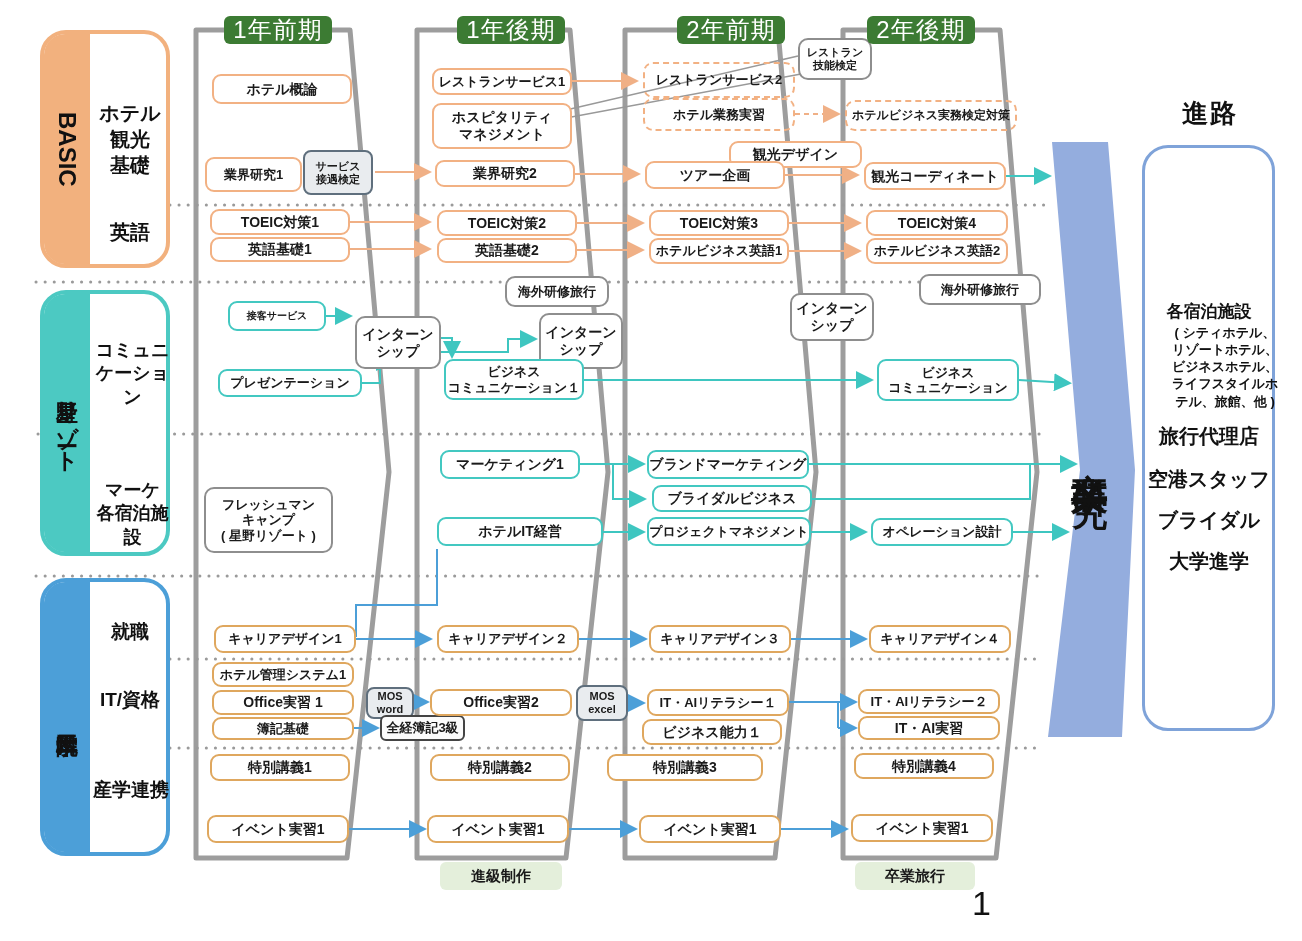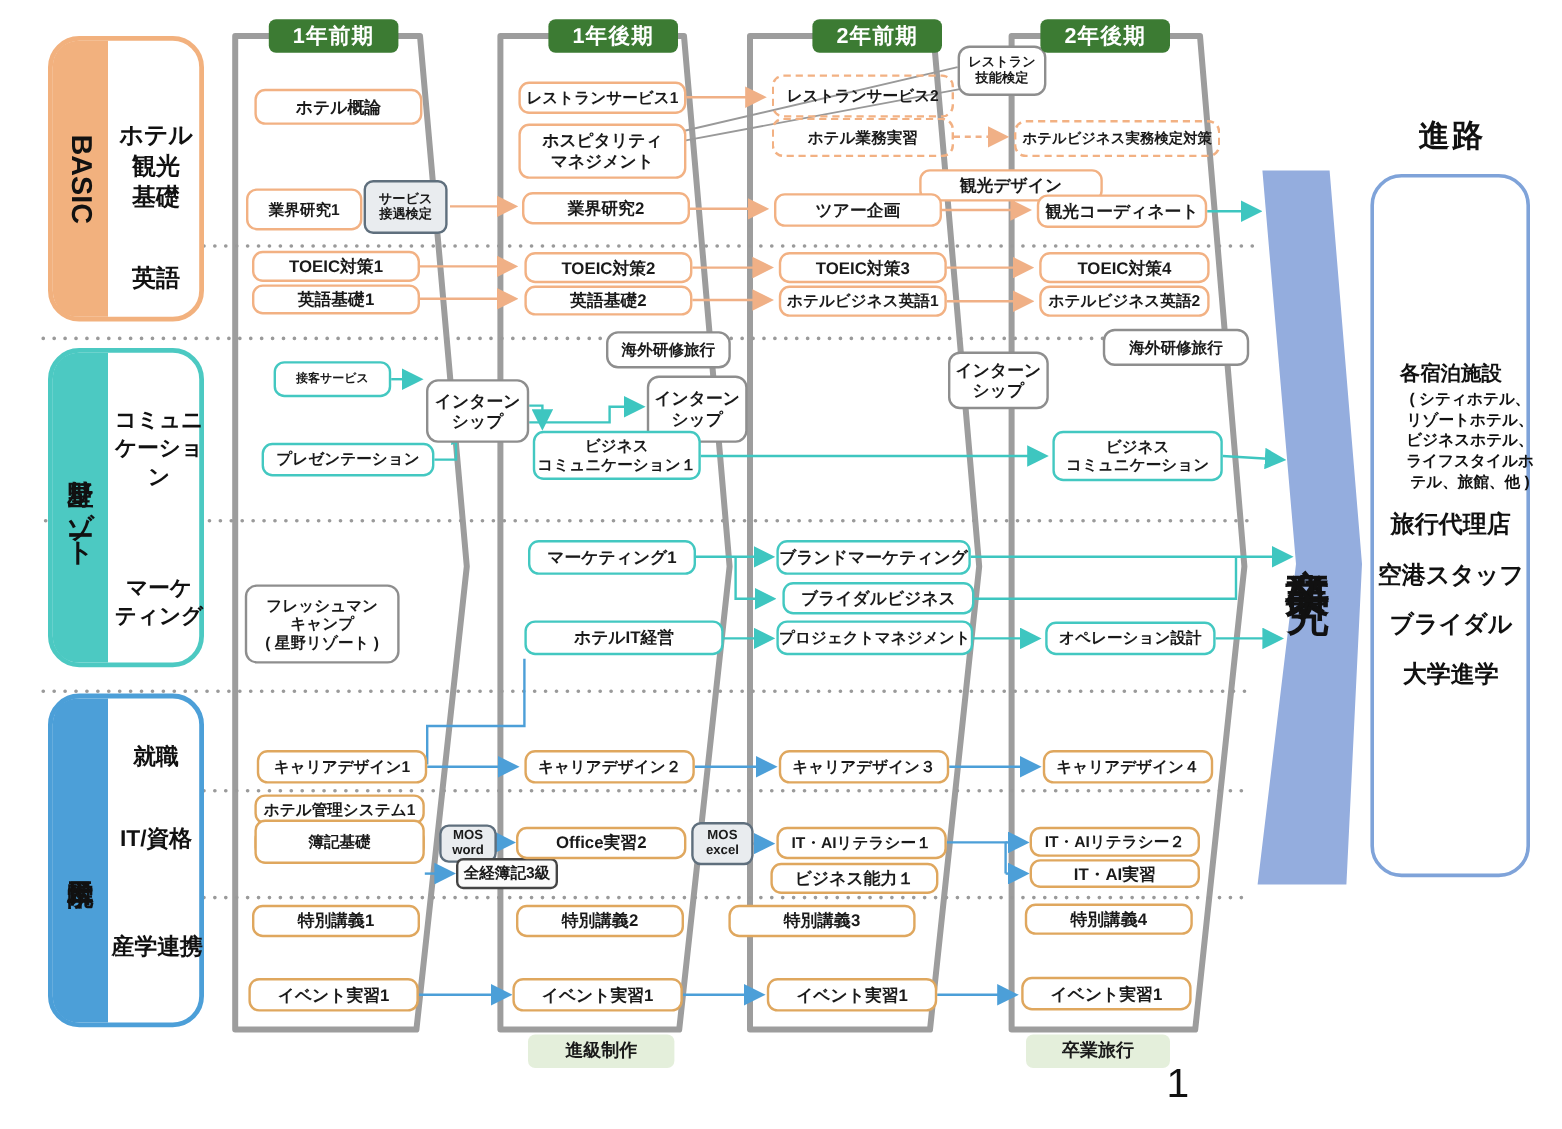--- a/index.html
+++ b/index.html
@@ -10,21 +10,21 @@
       text-align:center;font-weight:bold;color:#1a1a1a;white-space:pre-line;
       background:#fff;box-sizing:border-box;line-height:1.18;z-index:2;}
   .orange{border:2px solid #F2B183;border-radius:9px;font-size:14px;}
   .gold{border:2px solid #DFA75E;border-radius:9px;font-size:14px;}
   .teal{border:2px solid #43C8C1;border-radius:9px;font-size:14px;}
   .grayb{border:2.5px solid #8E8E8E;border-radius:10px;font-size:14px;}
   .dashed{border:2px dashed #F2B183;border-radius:10px;font-size:13px;background:transparent;}
   .badge{border:2px solid #5F6F7D;border-radius:8px;background:#E9ECEF;font-size:11px;}
   .badge2{border:2px solid #444;border-radius:6px;background:#FBFBFB;font-size:13px;}
   .hdr{position:absolute;display:flex;align-items:center;justify-content:center;
-       background:#3C7B33;color:#fff;border-radius:6px;font-size:18px;font-weight:bold;
+       background:#3C7B33;color:#fff;border-radius:6px;font-size:24px;font-weight:normal;
        letter-spacing:1px;z-index:3;}
   .glabel{background:#E4EFDB;border:none;border-radius:6px;font-size:15px;}
   .sbar{position:absolute;left:40px;width:130px;box-sizing:border-box;border-radius:26px;
         background:#fff;z-index:2;}
   .sband{position:absolute;left:0;top:0;bottom:0;width:46px;display:flex;align-items:center;
          justify-content:center;border-radius:21px 0 0 21px;}
   .vtext{writing-mode:vertical-rl;text-orientation:upright;font-weight:bold;color:#111;}
   .vlatin{writing-mode:vertical-rl;font-weight:bold;color:#111;}
   .rowlbl{position:absolute;font-weight:bold;color:#111;text-align:center;
           white-space:pre-line;line-height:1.3;z-index:2;}
@@ -139,21 +139,21 @@
   <div class="rowlbl" style="left:90px;top:219px;width:80px;font-size:20px">英語</div>
 
   <div class="sbar" style="top:290px;height:266px;border:4px solid #4CC9C2">
     <div class="sband" style="background:#4CC9C2">
       <div class="vtext" style="font-size:22px">星野リゾート</div>
     </div>
   </div>
   <div class="rowlbl" style="left:90px;top:339px;width:85px;font-size:18px">コミュニ
 ケーション</div>
   <div class="rowlbl" style="left:90px;top:479px;width:85px;font-size:18px">マーケ
-ティング</div>
+各宿泊施設</div>
 
   <div class="sbar" style="top:578px;height:278px;border:4px solid #4C9FD8">
     <div class="sband" style="background:#4C9FD8">
       <div class="vtext" style="font-size:22px">日本工学院</div>
     </div>
   </div>
   <div class="rowlbl" style="left:95px;top:620px;width:70px;font-size:19px">就職</div>
   <div class="rowlbl" style="left:90px;top:688px;width:80px;font-size:19px">IT/資格</div>
   <div class="rowlbl" style="left:86px;top:778px;width:90px;font-size:19px">産学連携</div>
 
@@ -168,21 +168,21 @@
 シップ</div>
   <div class="bx teal" style="left:218px;top:369px;width:144px;height:28px;font-size:13px">プレゼンテーション</div>
   <div class="bx grayb" style="left:204px;top:487px;width:129px;height:66px;font-size:13px">フレッシュマン
 キャンプ
 ( 星野リゾート )</div>
   <div class="bx gold" style="left:214px;top:625px;width:142px;height:28px;font-size:13px">キャリアデザイン1</div>
   <div class="bx gold" style="left:212px;top:662px;width:142px;height:25px;font-size:13px">ホテル管理システム1</div>
   <div class="bx gold" style="left:212px;top:690px;width:142px;height:25px">Office実習 1</div>
   <div class="bx badge" style="left:366px;top:687px;width:48px;height:32px">MOS
 word</div>
-  <div class="bx gold" style="left:212px;top:683px;width:142px;height:37px;font-size:13px">簿記基礎</div>
+  <div class="bx gold" style="left:212px;top:717px;width:142px;height:23px;font-size:13px">簿記基礎</div>
   <div class="bx badge2" style="left:380px;top:715px;width:85px;height:26px">全経簿記3級</div>
   <div class="bx gold" style="left:210px;top:754px;width:140px;height:27px">特別講義1</div>
   <div class="bx gold" style="left:207px;top:815px;width:142px;height:28px">イベント実習1</div>
 
   <div class="bx orange" style="left:432px;top:68px;width:140px;height:27px;font-size:13px">レストランサービス1</div>
   <div class="bx orange" style="left:432px;top:103px;width:140px;height:46px">ホスピタリティ
 マネジメント</div>
   <div class="bx orange" style="left:435px;top:160px;width:140px;height:27px">業界研究2</div>
   <div class="bx orange" style="left:437px;top:210px;width:140px;height:26px">TOEIC対策2</div>
   <div class="bx orange" style="left:437px;top:238px;width:140px;height:25px">英語基礎2</div>
@@ -196,21 +196,21 @@
   <div class="bx gold" style="left:437px;top:625px;width:142px;height:28px;font-size:13px">キャリアデザイン２</div>
   <div class="bx gold" style="left:430px;top:689px;width:142px;height:27px">Office実習2</div>
   <div class="bx badge" style="left:576px;top:685px;width:52px;height:36px">MOS
 excel</div>
   <div class="bx gold" style="left:430px;top:754px;width:140px;height:27px">特別講義2</div>
   <div class="bx gold" style="left:427px;top:815px;width:142px;height:28px">イベント実習1</div>
   <div class="bx glabel" style="left:440px;top:862px;width:122px;height:28px">進級制作</div>
 
   <div class="bx dashed" style="left:643px;top:62px;width:152px;height:36px">レストランサービス2</div>
   <div class="bx dashed" style="left:643px;top:98px;width:152px;height:33px">ホテル業務実習</div>
-  <div class="bx orange" style="left:766px;top:141px;width:153px;height:27px">観光デザイン</div>
+  <div class="bx orange" style="left:729px;top:141px;width:133px;height:27px">観光デザイン</div>
   <div class="bx orange" style="left:645px;top:161px;width:140px;height:28px">ツアー企画</div>
   <div class="bx orange" style="left:649px;top:210px;width:140px;height:26px">TOEIC対策3</div>
   <div class="bx orange" style="left:649px;top:238px;width:140px;height:26px;font-size:13px">ホテルビジネス英語1</div>
   <div class="bx grayb" style="left:790px;top:293px;width:84px;height:48px">インターン
 シップ</div>
   <div class="bx teal" style="left:647px;top:450px;width:162px;height:29px">ブランドマーケティング</div>
   <div class="bx teal" style="left:652px;top:485px;width:160px;height:27px">ブライダルビジネス</div>
   <div class="bx teal" style="left:647px;top:517px;width:164px;height:29px;font-size:13px">プロジェクトマネジメント</div>
   <div class="bx gold" style="left:649px;top:625px;width:142px;height:28px;font-size:13px">キャリアデザイン３</div>
   <div class="bx gold" style="left:647px;top:689px;width:142px;height:27px;font-size:13px">IT・AIリテラシー１</div>

